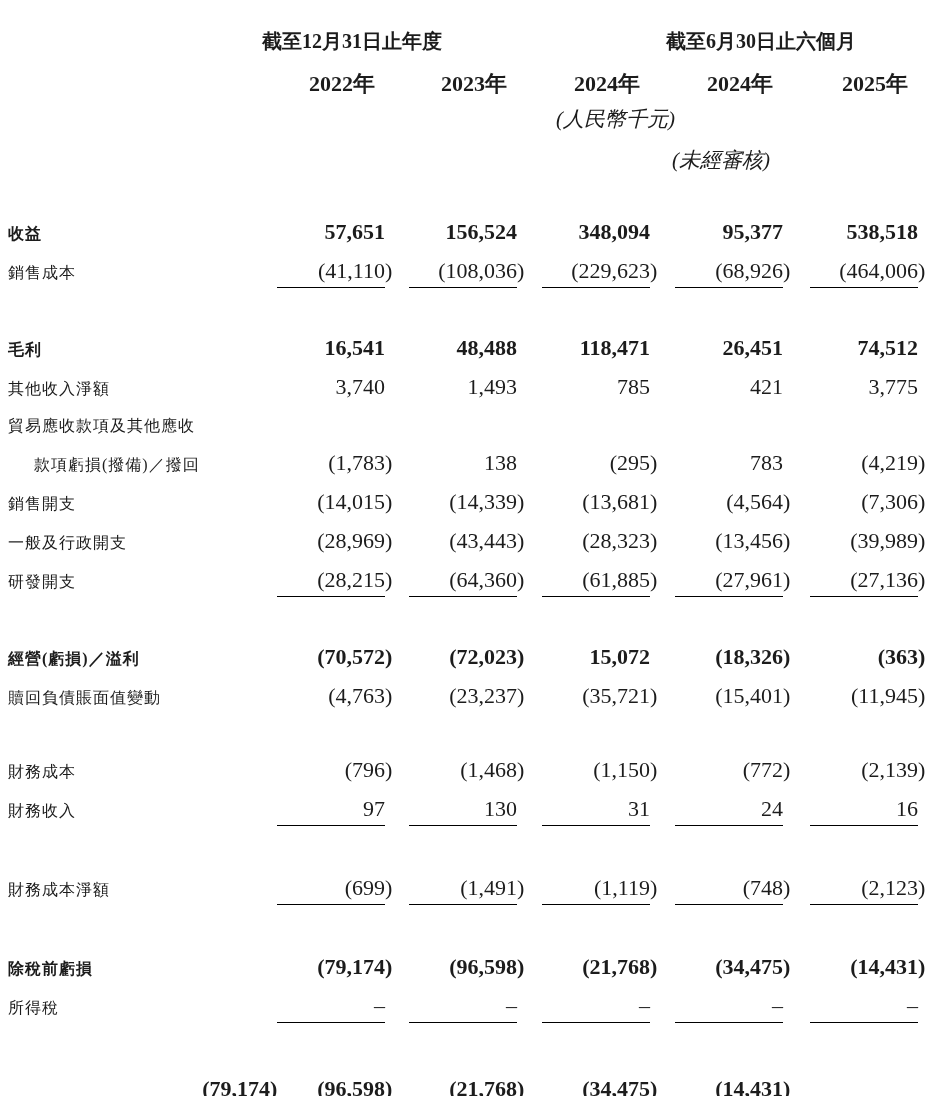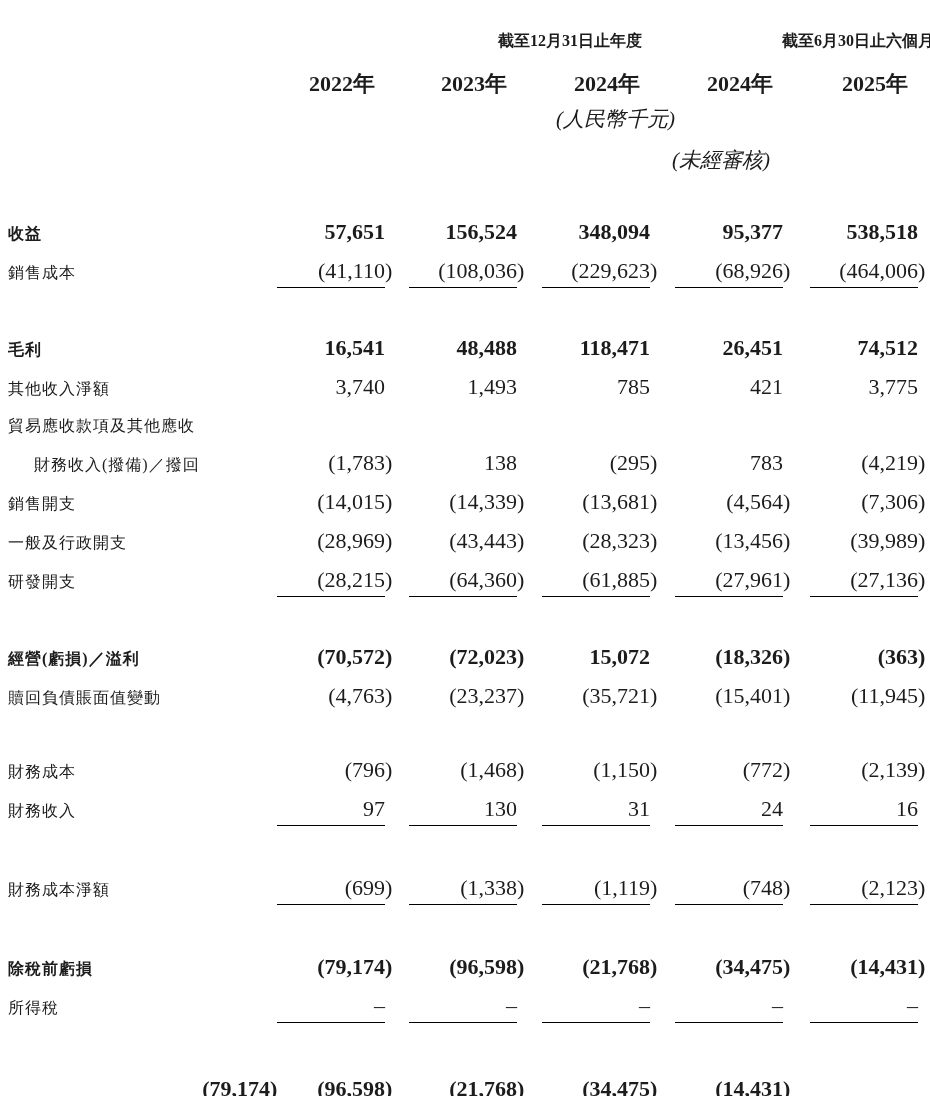--- a/index.html
+++ b/index.html
@@ -47,22 +47,22 @@
   .rule.single { top: 27px; border-top: 1.5px solid #000; }
   .rule.double {
     top: 26px;
     height: 10px;
     border-top: 4px solid #000;
     border-bottom: 2px solid #000;
   }
   
   .ghead {
     font-weight: bold;
-    font-size: 16px;
-    text-align: right;
+    font-size: 20px;
+    text-align: left;
     white-space: nowrap;
   }
   .ghead.annual { grid-column: 2 / 5; position: relative; left: -18px; }
   .ghead.interim { grid-column: 5 / 7; position: relative; left: 6px; }
   .hrow-group { margin-bottom: 21px; }
   .hrow-years { margin-bottom: 13px; }
   .hrow-years .numline { font-weight: bold; gap: 10px; }
   .note-row {
     font-size: 21px;
     font-style: italic;
@@ -260,21 +260,21 @@
             <div class="numline">
               <span class="v">3,775</span>
               <span class="p"></span>
             </div>
           </div>
         </div>
         <div class="trow">
           <div class="lcell">貿易應收款項及其他應收</div>
         </div>
         <div class="trow">
-          <div class="lcell indent">財務收入(撥備)／撥回</div>
+          <div class="lcell indent">款項虧損(撥備)／撥回</div>
           <div class="ncell">
             <div class="numline">
               <span class="v">(1,783</span>
               <span class="p">)</span>
             </div>
           </div>
           <div class="ncell">
             <div class="numline">
               <span class="v">138</span>
               <span class="p"></span>
@@ -547,21 +547,21 @@
           <div class="lcell">財務成本淨額</div>
           <div class="ncell">
             <div class="numline">
               <span class="v">(699</span>
               <span class="p">)</span>
             </div>
             <div class="rule single"></div>
           </div>
           <div class="ncell">
             <div class="numline">
-              <span class="v">(1,338</span>
+              <span class="v">(1,491</span>
               <span class="p">)</span>
             </div>
             <div class="rule single"></div>
           </div>
           <div class="ncell">
             <div class="numline">
               <span class="v">(1,119</span>
               <span class="p">)</span>
             </div>
             <div class="rule single"></div>

